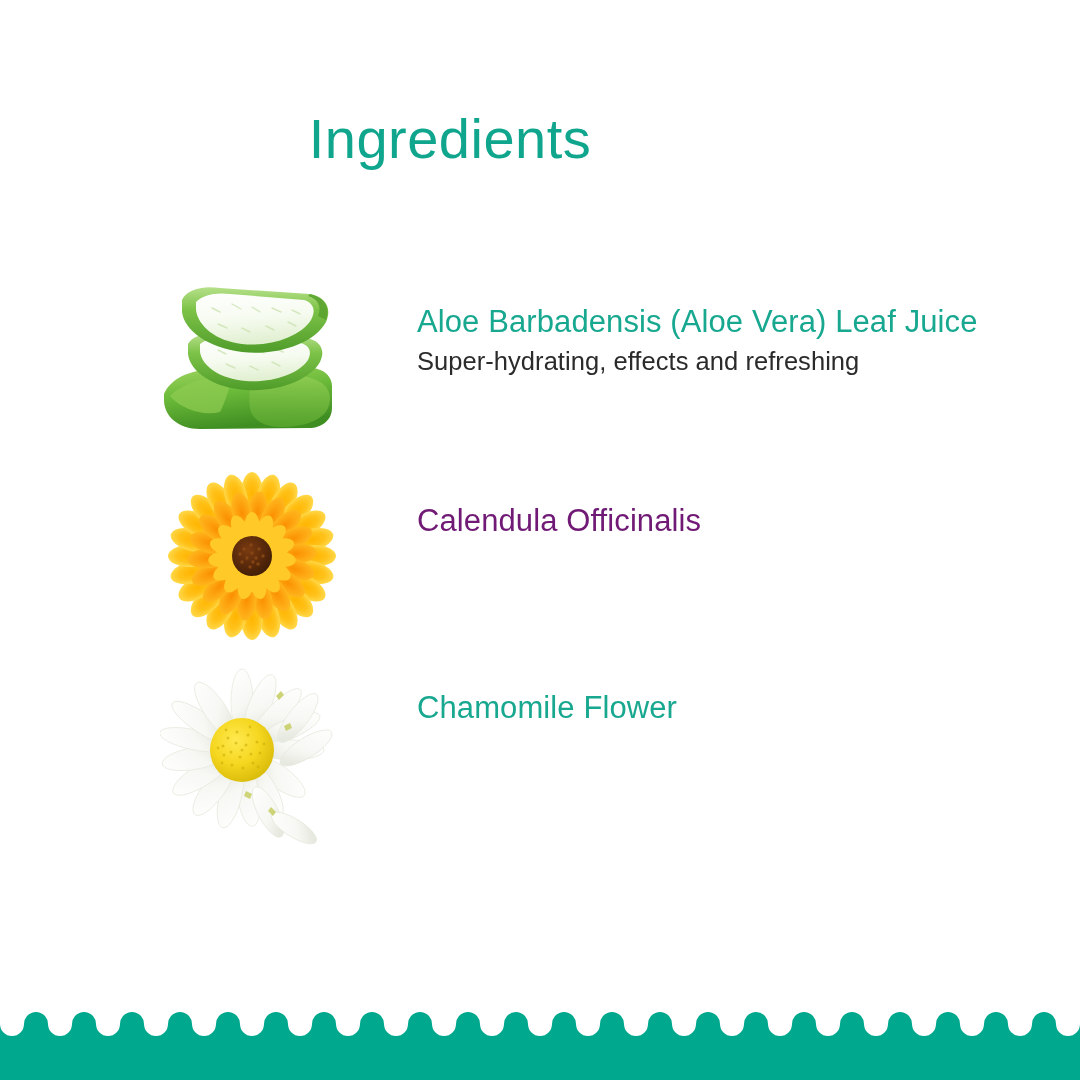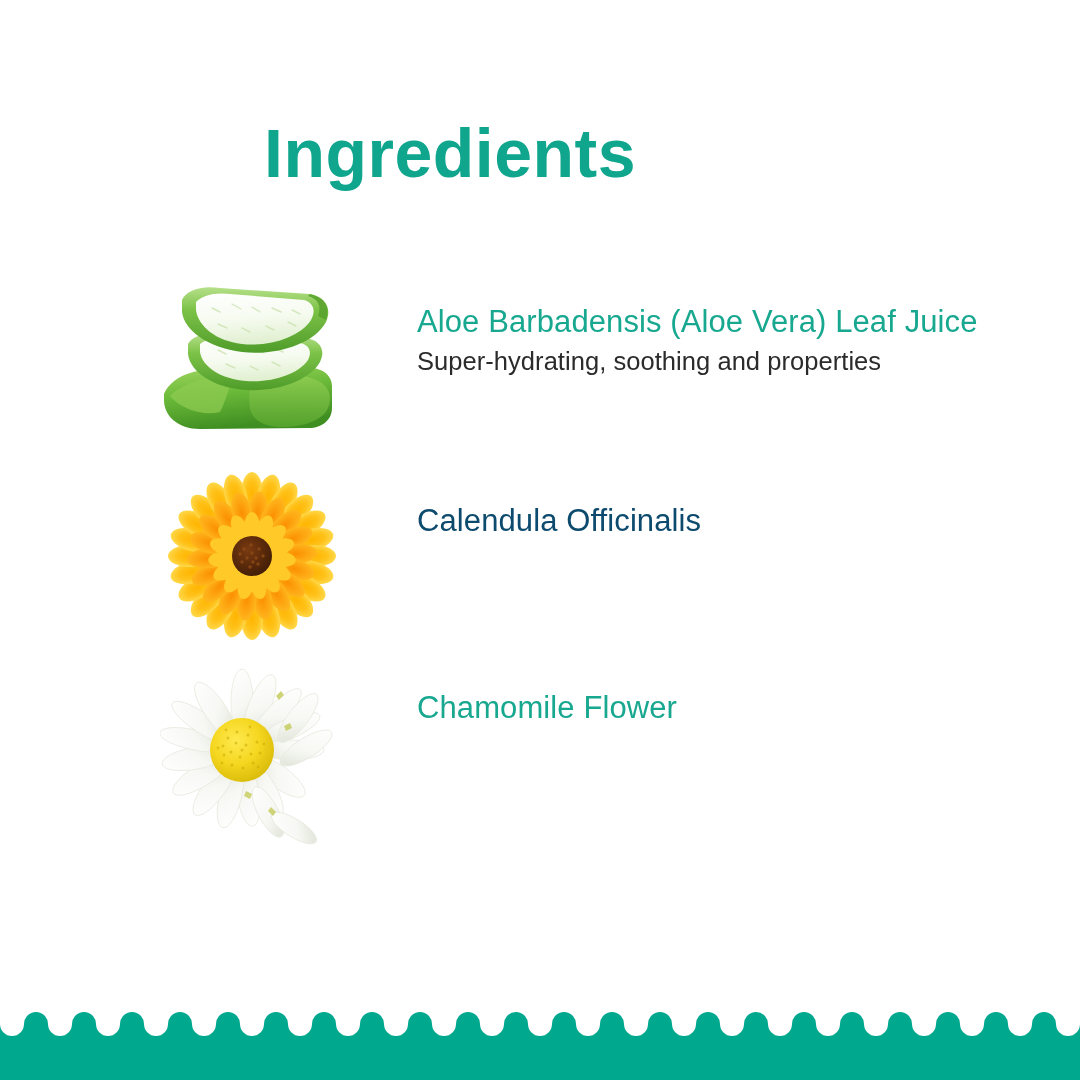--- a/index.html
+++ b/index.html
@@ -19,22 +19,22 @@
     overflow: hidden;
   }
 
   
   .page-title {
     position: absolute;
     top: 72px;
     left: 0;
     width: 900px;
     text-align: center;
-    font-size: 68px;
-    font-weight: 700;
+    font-size: 56px;
+    font-weight: 400;
     letter-spacing: 0.5px;
     color: #0FA68D;
     line-height: 1.05;
     white-space: nowrap;
   }
 
   
   .ingredients {
     position: absolute;
     top: 278px;
@@ -168,21 +168,21 @@
             <path d="M58 42 l9 4"></path>
               <path d="M82 46 l8 4"></path>
               <path d="M106 44 l8 4"></path>
             <path d="M128 40 l8 4"></path>
           </g>
           <path d="M150 12 C164 15 171 25 166 38 L158 34 C162 24 158 17 148 14 Z" fill="#5aa32d" opacity="0.9"></path>
         </svg>
       </div>
       <div class="ingredient-text">
         <div class="ingredient-name" style="color: rgb(24, 168, 144);">Aloe Barbadensis (Aloe Vera) Leaf Juice</div>
-        <div class="ingredient-desc" style="color: rgb(43, 43, 43);">Super-hydrating, soothing and properties</div>
+        <div class="ingredient-desc" style="color: rgb(43, 43, 43);">Super-hydrating, effects and refreshing</div>
       </div>
     </div>
 
     <div class="ingredient-row row-1">
       <div class="ingredient-figure">
         <svg style="left:168px; top:-2px;" width="168" height="168" viewBox="0 0 168 168">
           <defs>
             <radialGradient id="calPetalOuter" cx="50%" cy="50%" r="50%">
               <stop offset="0%" stop-color="#ffb400"></stop>
               <stop offset="60%" stop-color="#ffc21a"></stop>
@@ -392,21 +392,21 @@
                 <circle cx="-12" cy="-2" r="1.7"></circle>
               <circle cx="0" cy="-3" r="1.7"></circle>
                 <circle cx="4" cy="2" r="1.7"></circle>
               <circle cx="-5" cy="2" r="1.7"></circle>
                 <circle cx="1" cy="6" r="1.7"></circle>
             </g>
           </g>
         </svg>
       </div>
       <div class="ingredient-text">
-        <div class="ingredient-name" style="color: #0c4a6e;">Calendula Officinalis</div>
+        <div class="ingredient-name" style="color: #701a75;">Calendula Officinalis</div>
       </div>
     </div>
 
     <div class="ingredient-row row-2">
       <div class="ingredient-figure">
         <svg style="left:160px; top:-6px;" width="200" height="200" viewBox="0 0 200 200">
           <defs>
             <linearGradient id="chamPetal" x1="0" y1="0" x2="0.3" y2="1">
               <stop offset="0%" stop-color="#ffffff"></stop>
               <stop offset="65%" stop-color="#f7f8f4"></stop>

